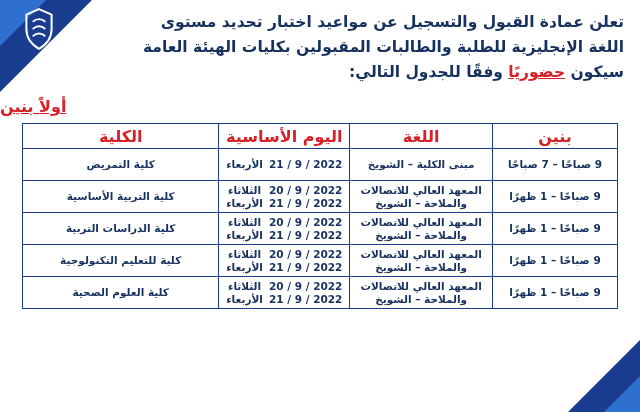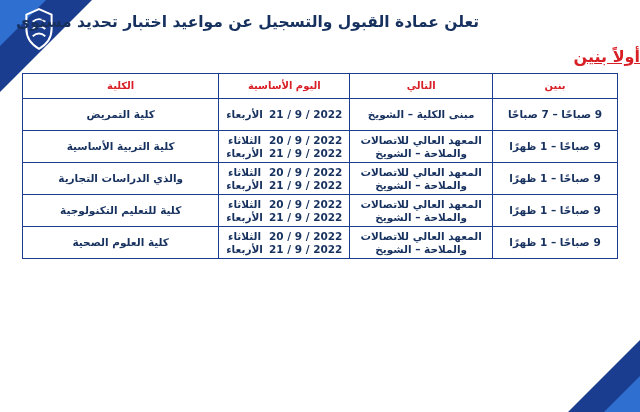--- a/index.html
+++ b/index.html
@@ -55,39 +55,39 @@
     z-index: 3;
     width: 54px;
     height: 54px;
   }
 
   
   .header {
     position: relative;
     z-index: 4;
     padding: 10px 16px 0 16px;
-    text-align: left;
+    text-align: right;
   }
   .header-line {
     font-size: 15.5px;
     font-weight: bold;
     color: #17315f;
     line-height: 1.62;
     letter-spacing: 0;
     direction: rtl;
   }
   .hadoury {
     color: #d81f26;
     text-decoration: underline;
   }
 
   .section-title {
     position: relative;
     z-index: 4;
-    text-align: right;
+    text-align: left;
     margin-top: 12px;
     margin-bottom: 7px;
     font-size: 16px;
     font-weight: bold;
     color: #d81f26;
     text-decoration: underline;
     direction: rtl;
   }
 
   
@@ -105,21 +105,21 @@
   th, td {
     border: 1.5px solid #1b3d8f;
     text-align: center;
     vertical-align: middle;
     color: #17315f;
     font-weight: bold;
     padding: 2px 3px;
     line-height: 1.22;
   }
   th {
-    font-size: 10px;
+    font-size: 16px;
     color: #d81f26;
     height: 20px;
   }
   td {
     font-size: 10.5px;
     height: 27px;
   }
   col.c-time   { width: 21%; }
   col.c-place  { width: 24%; }
   col.c-date   { width: 22%; }
@@ -136,36 +136,40 @@
 
 <svg class="logo" viewBox="0 0 60 60">
   <path d="M30 8 L44 14 L44 30 Q44 44 30 52 Q16 44 16 30 L16 14 Z" fill="none" stroke="#ffffff" stroke-width="2.2"></path>
   <path d="M23 22 Q30 16 37 22" fill="none" stroke="#ffffff" stroke-width="2"></path>
   <path d="M23 30 Q30 24 37 30" fill="none" stroke="#ffffff" stroke-width="2"></path>
   <path d="M23 38 Q30 32 37 38" fill="none" stroke="#ffffff" stroke-width="2"></path>
 </svg>
 
 <div class="header">
   <div class="header-line">تعلن عمادة القبول والتسجيل عن مواعيد اختبار تحديد مستوى</div>
+  <div class="header-line">اللغة الإنجليزية للطلبة والطالبات المقبولين بكليات الهيئة العامة</div>
+  <div class="header-line">
+    <span>سيكون </span><span class="hadoury">حضوريًا</span><span> وفقًا للجدول التالي:</span>
+  </div>
 </div>
 
 <div class="section-title">أولاً بنين</div>
 
 <div class="table-wrap">
   <table>
     <colgroup>
       <col class="c-time">
         <col class="c-place">
         <col class="c-date">
         <col class="c-fac">
     </colgroup>
     <thead>
       <tr>
         <th>بنين</th>
-        <th>التالي</th>
+        <th>اللغة</th>
         <th>اليوم الأساسية</th>
         <th>الكلية</th>
       </tr>
     </thead>
     <tbody id="table-body">
         <tr>
           <td class="cell-lines">
             <span>9 صباحًا – 7 صباحًا</span>
           </td>
           <td class="cell-lines">
@@ -223,21 +227,21 @@
                 <div>2022 / 9 / 20</div>
                 <div>2022 / 9 / 21</div>
               </div>
               <div>
                 <div>الثلاثاء</div>
                 <div>الأربعاء</div>
               </div>
             </div>
           </td>
           <td class="cell-lines">
-            <span>والذي الدراسات التجارية</span>
+            <span>كلية الدراسات التربية</span>
           </td>
         </tr>
         <tr>
           <td class="cell-lines">
             <span>9 صباحًا – 1 ظهرًا</span>
           </td>
           <td class="cell-lines">
             <span>المعهد العالي للاتصالات</span>
             <span>والملاحة – الشويخ</span>
           </td>

